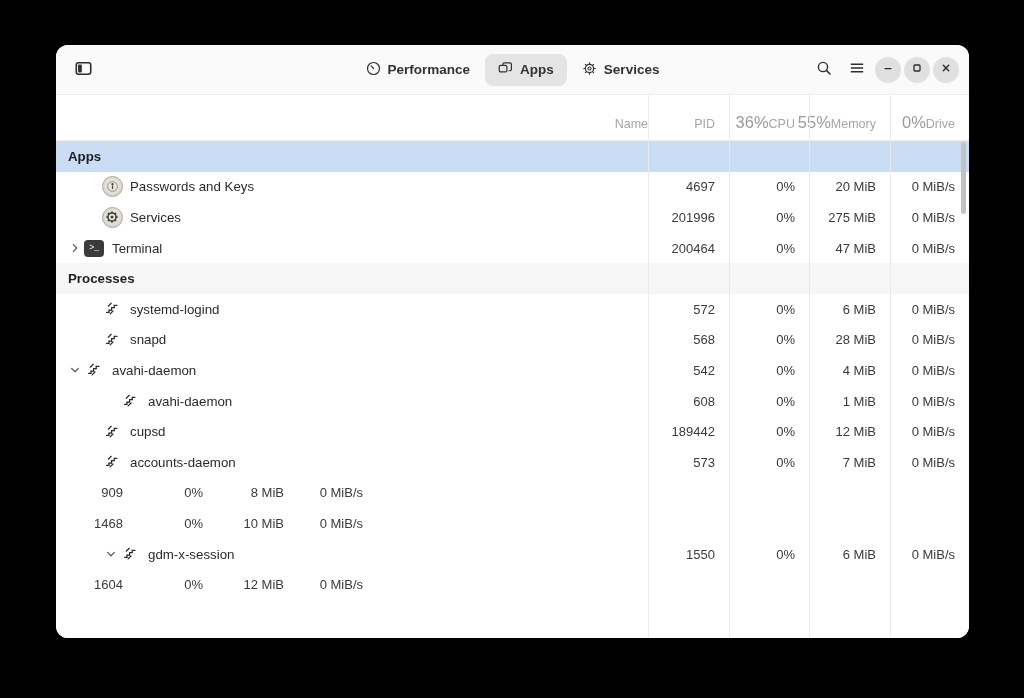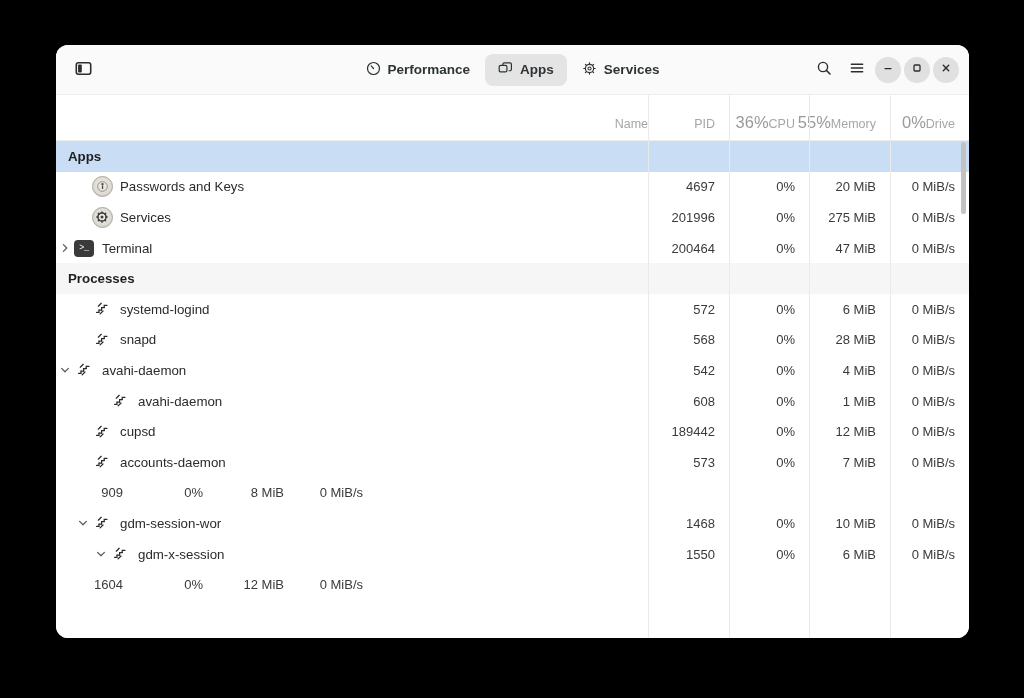--- a/index.html
+++ b/index.html
@@ -157,20 +157,21 @@
   }
   .row .cell-num {
     text-align: right;
     padding-right: 14px;
     font-size: 13px;
     color: #3a3a3a;
   }
   .row .cell-name {
     display: flex;
     align-items: center;
+    padding-left: 10px;
     overflow: hidden;
     white-space: nowrap;
   }
 
   .group-row {
     height: 30.6px;
     font-weight: bold;
     font-size: 13.3px;
     color: #1f1f1f;
   }
@@ -614,66 +615,45 @@
           <div class="cell-num c-mem">7 MiB</div>
           <div class="cell-num c-drive">0 MiB/s</div>
         </div>
         <div class="row">
           <div class="cell-num c-pid">909</div>
           <div class="cell-num c-cpu">0%</div>
           <div class="cell-num c-mem">8 MiB</div>
           <div class="cell-num c-drive">0 MiB/s</div>
         </div>
         <div class="row">
-          <div class="cell-name c-name">
-            <span style="display: inline-block; flex: 0 0 18px; width: 18px;"></span>
+          <div class="cell-num c-pid">1468</div>
+          <div class="cell-num c-cpu">0%</div>
+          <div class="cell-num c-mem">10 MiB</div>
+          <div class="cell-num c-drive">0 MiB/s</div>
+        </div>
+        <div class="row">
+          <div class="cell-name c-name">
+            <span style="display: inline-block; flex: 0 0 36px; width: 36px;"></span>
             <span class="expander">
               <svg width="10" height="10" viewBox="0 0 10 10" fill="none">
                 <path d="M1.6 3.4 L5 6.8 L8.4 3.4" stroke="#5a5a5a" stroke-width="1.25" stroke-linecap="round" stroke-linejoin="round"></path>
               </svg>
             </span>
             <span class="rowicon">
               <svg width="16" height="16" viewBox="0 0 16 16" fill="none">
                 <g stroke="#2b2b2b" stroke-width="1.25" stroke-linecap="round">
                   <path d="M2.6 11.4 L5.0 11.4 L5.0 9.0"></path>
                   <path d="M5.0 9.0 L7.6 9.0"></path>
                   <path d="M7.6 9.0 L7.6 6.6 L10.2 6.6"></path>
                   <path d="M10.2 6.6 L10.2 4.3 L13.0 4.3"></path>
                   <path d="M6.1 12.9 L9.0 10.0"></path>
                   <path d="M4.3 5.2 L7.2 2.3"></path>
                 </g>
               </svg>
             </span>
-            <span class="label">gdm-session-wor</span>
-          </div>
-          <div class="cell-num c-pid">1468</div>
-          <div class="cell-num c-cpu">0%</div>
-          <div class="cell-num c-mem">10 MiB</div>
-          <div class="cell-num c-drive">0 MiB/s</div>
-        </div>
-        <div class="row">
-          <div class="cell-name c-name">
-            <span style="display: inline-block; flex: 0 0 36px; width: 36px;"></span>
-            <span class="expander">
-              <svg width="10" height="10" viewBox="0 0 10 10" fill="none">
-                <path d="M1.6 3.4 L5 6.8 L8.4 3.4" stroke="#5a5a5a" stroke-width="1.25" stroke-linecap="round" stroke-linejoin="round"></path>
-              </svg>
-            </span>
-            <span class="rowicon">
-              <svg width="16" height="16" viewBox="0 0 16 16" fill="none">
-                <g stroke="#2b2b2b" stroke-width="1.25" stroke-linecap="round">
-                  <path d="M2.6 11.4 L5.0 11.4 L5.0 9.0"></path>
-                  <path d="M5.0 9.0 L7.6 9.0"></path>
-                  <path d="M7.6 9.0 L7.6 6.6 L10.2 6.6"></path>
-                  <path d="M10.2 6.6 L10.2 4.3 L13.0 4.3"></path>
-                  <path d="M6.1 12.9 L9.0 10.0"></path>
-                  <path d="M4.3 5.2 L7.2 2.3"></path>
-                </g>
-              </svg>
-            </span>
             <span class="label">gdm-x-session</span>
           </div>
           <div class="cell-num c-pid">1550</div>
           <div class="cell-num c-cpu">0%</div>
           <div class="cell-num c-mem">6 MiB</div>
           <div class="cell-num c-drive">0 MiB/s</div>
         </div>
         <div class="row">
           <div class="cell-num c-pid">1604</div>
           <div class="cell-num c-cpu">0%</div>

